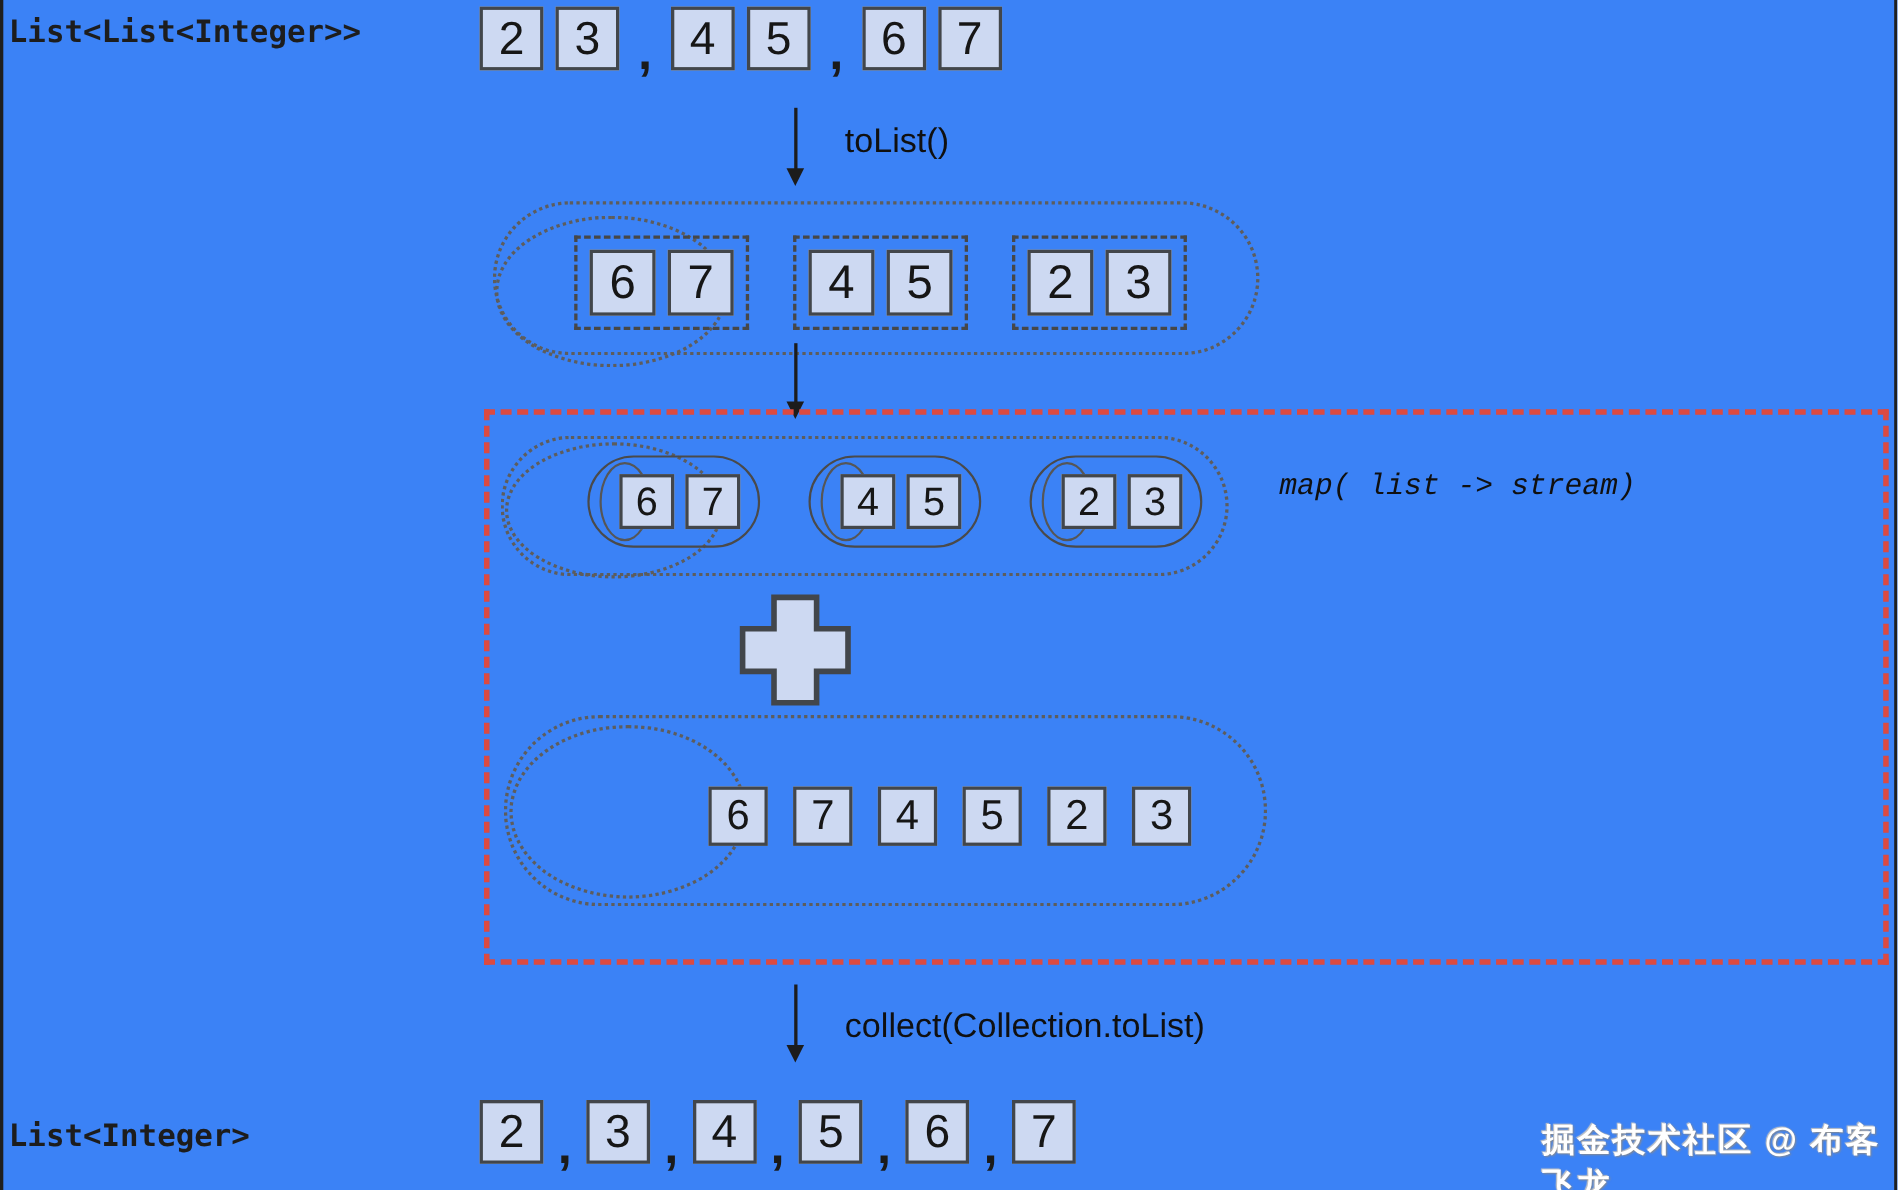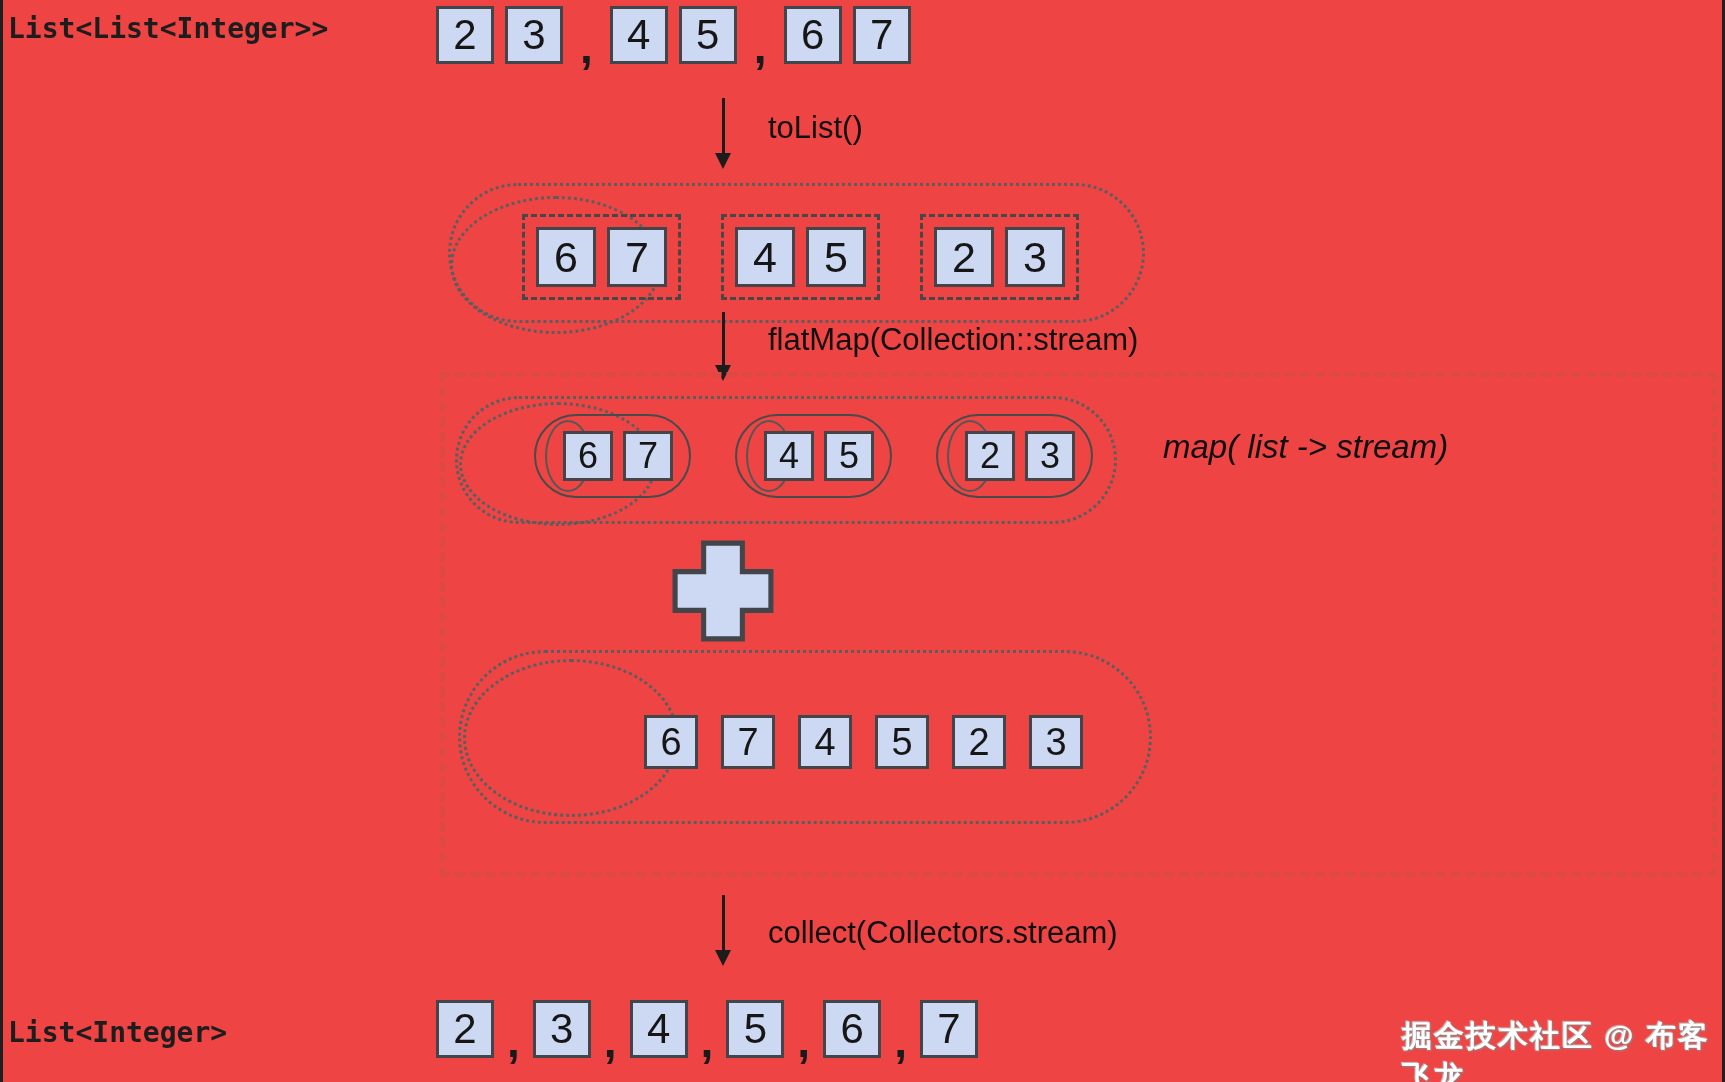--- a/index.html
+++ b/index.html
@@ -1,25 +1,25 @@
 <!DOCTYPE html>
 <html><head>
 <meta charset="utf-8">
 <style>
   html,body{margin:0;padding:0;background:#ffffff;}
-  .canvas{position:relative;width:1725px;height:1082px;background:#ef4444;overflow:hidden;
+  .canvas{position:relative;width:1725px;height:1082px;background:#3b82f6;overflow:hidden;
           font-family:"Liberation Sans",sans-serif;}
   .edge{position:absolute;top:0;bottom:0;width:3px;background:#1f1f1f;}
   .edge.left{left:0;} .edge.right{right:0;}
 
   .mono-label{position:absolute;font-family:"DejaVu Sans Mono",monospace;font-weight:bold;
               font-size:28px;color:#1d1d1d;white-space:pre;}
   .step-label{position:absolute;font-family:"Liberation Sans",sans-serif;font-size:31px;color:#101010;}
-  .annot{position:absolute;font-family:Liberation Sans, sans-serif;font-style:italic;
-         font-size:33px;color:#101010;}
+  .annot{position:absolute;font-family:Liberation Mono, monospace;font-style:italic;
+         font-size:27px;color:#101010;}
 
   .vline{position:absolute;width:3px;background:#1c1c1c;}
   .ahead{position:absolute;width:0;height:0;border-left:8px solid transparent;
          border-right:8px solid transparent;border-top:16px solid #1c1c1c;}
 
   .box{background:#cdd9f2;border:3px solid #42464b;display:flex;align-items:center;
        justify-content:center;font-family:"Liberation Sans",sans-serif;color:#161616;
        box-sizing:border-box;flex:none;}
   .b58{width:58px;height:58px;font-size:42px;}
   .b60{width:60px;height:60px;font-size:43px;}
@@ -92,21 +92,20 @@
         <div class="box b60">5</div>
       </div>
       <div class="dashed-group">
         <div class="box b60">2</div>
         <div class="box b60">3</div>
       </div>
     </div>
 
   <div class="vline" style="left:722px;top:312px;height:56px"></div>
   <div class="ahead" style="left:715px;top:365px"></div>
-  <div class="step-label" style="left:768px;top:322px">flatMap(Collection::stream)</div>
 
   <div class="red-region" style="left:440px;top:372px;width:1277px;height:505px"></div>
 
   <div class="dotcircle" style="left:459px;top:402px;width:198px;height:124px"></div>
   <div class="stadium" style="left:455px;top:396px;width:662px;height:128px"></div>
   <div class="flexrow" style="left:534px;top:414px;gap:44px">
       <div class="pill">
         <div class="box b50">6</div>
         <div class="box b50">7</div>
       </div>
@@ -131,21 +130,21 @@
       <div class="box b54">6</div>
       <div class="box b54">7</div>
       <div class="box b54">4</div>
       <div class="box b54">5</div>
       <div class="box b54">2</div>
       <div class="box b54">3</div>
     </div>
 
   <div class="vline" style="left:722px;top:895px;height:58px"></div>
   <div class="ahead" style="left:715px;top:950px"></div>
-  <div class="step-label" style="left:768px;top:915px">collect(Collectors.stream)</div>
+  <div class="step-label" style="left:768px;top:915px">collect(Collection.toList)</div>
 
   <div class="mono-label" style="left:8px;top:1016px">List&lt;Integer&gt;</div>
   <div class="flexrow wide-sep" style="left:436px;top:1000px">
       <div class="box b58">2</div>
       <span class="comma">,</span>
       <div class="box b58">3</div>
       <span class="comma">,</span>
       <div class="box b58">4</div>
       <span class="comma">,</span>
       <div class="box b58">5</div>

